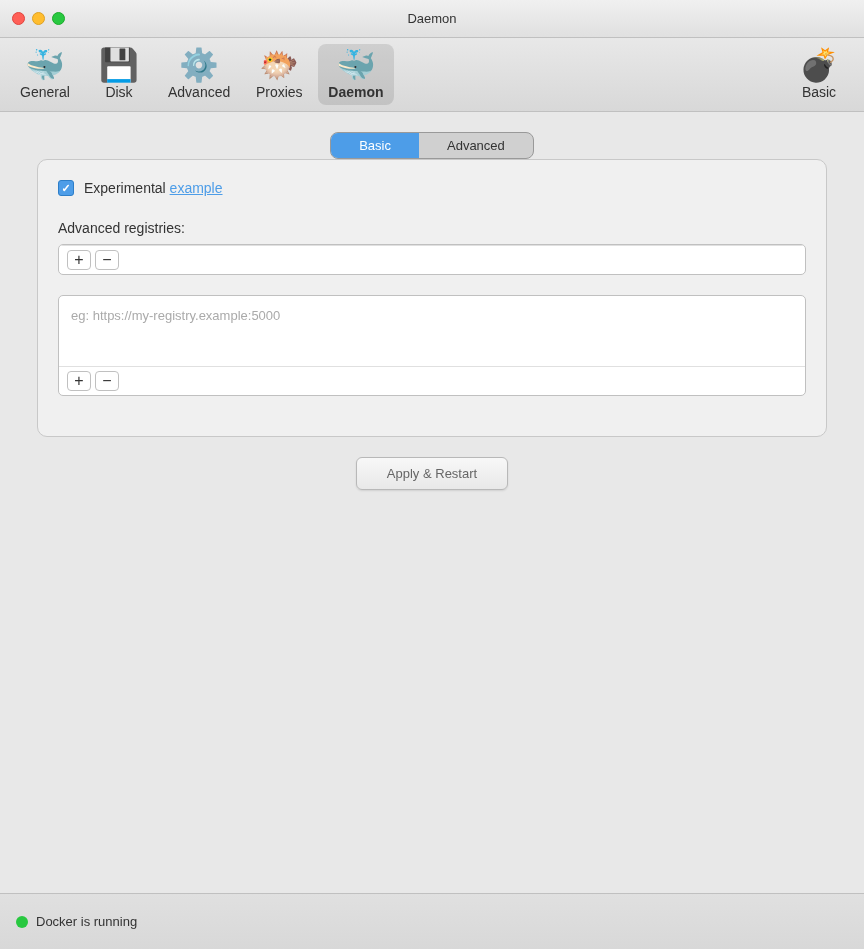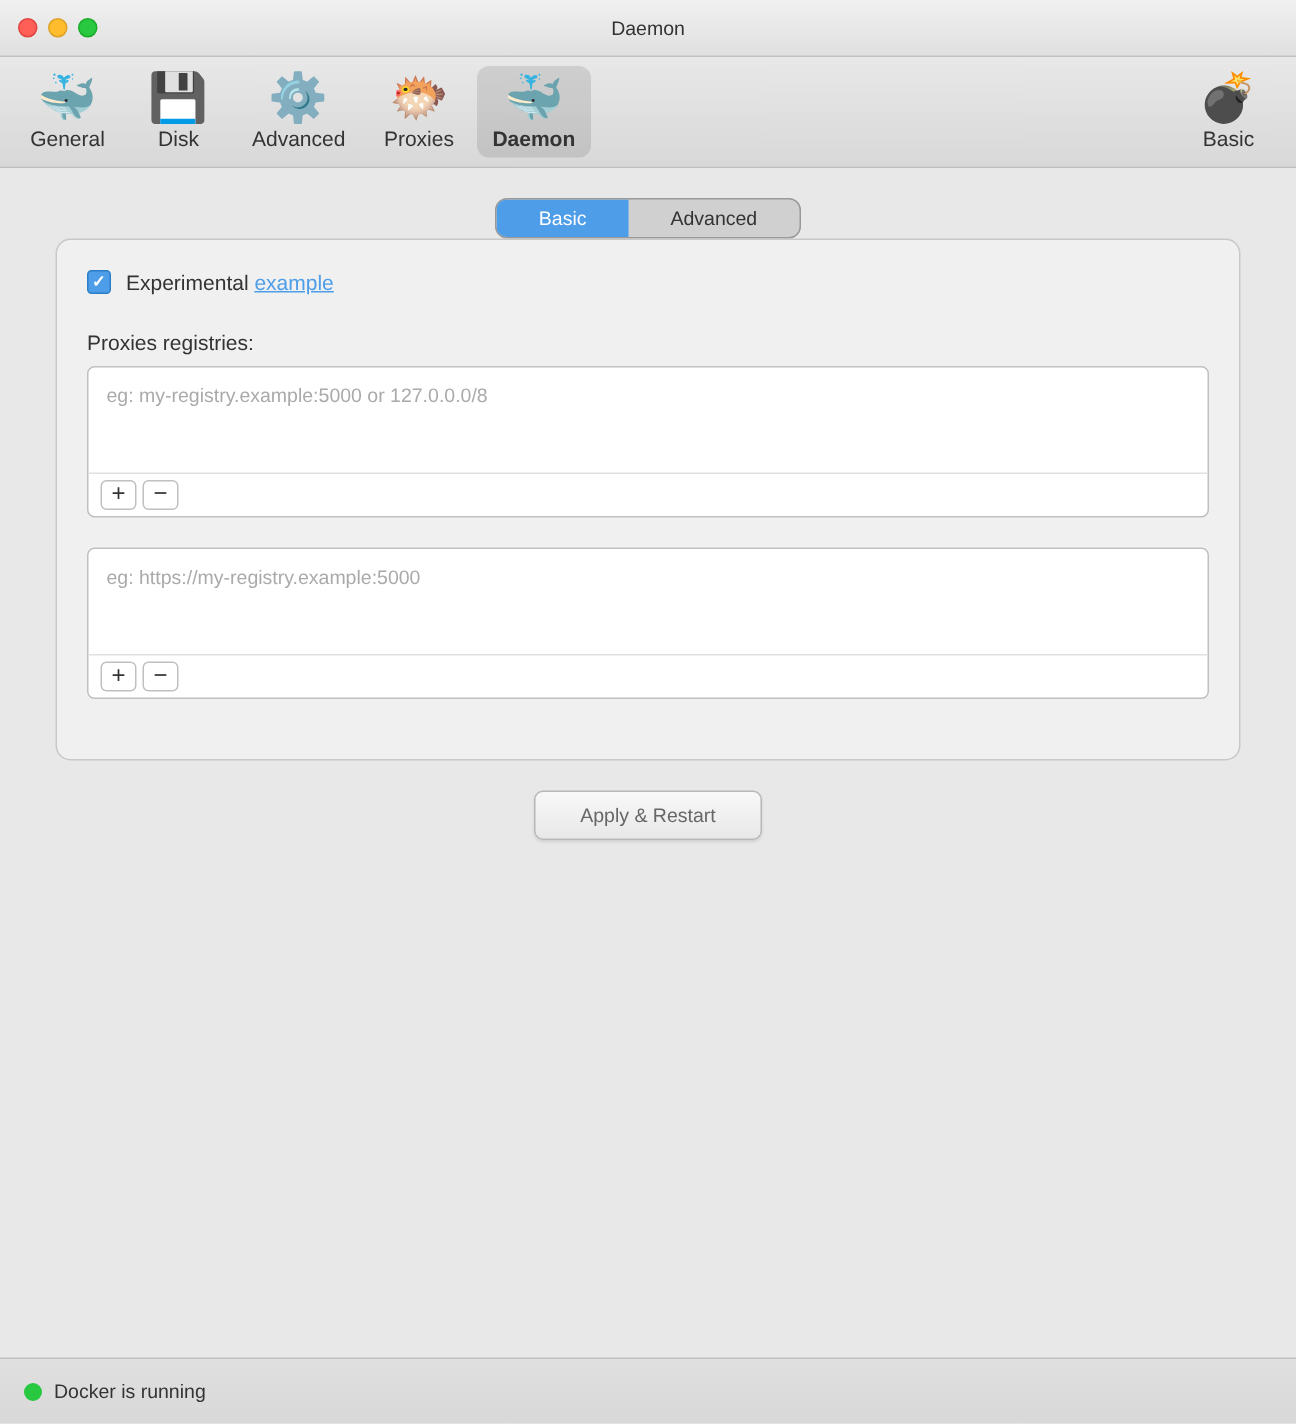--- a/index.html
+++ b/index.html
@@ -257,21 +257,21 @@
       color: #666;
       cursor: pointer;
       font-family: inherit;
       box-shadow: 0 1px 2px rgba(0,0,0,0.1);
     }
 
     
     .status-bar {
       background: linear-gradient(to bottom, #e0e0e0, #d8d8d8);
       border-top: 1px solid #c0c0c0;
-      height: 44px;
+      height: 56px;
       display: flex;
       align-items: center;
       padding: 0 16px;
       gap: 8px;
     }
 
     .status-dot {
       width: 12px;
       height: 12px;
       border-radius: 50%;
@@ -337,25 +337,22 @@
       <div class="checkbox">
         <span class="checkbox-check">✓</span>
       </div>
       <span class="checkbox-label">
         <span>Experimental</span>
         <span class="checkbox-link">example</span>
       </span>
     </div>
 
     <div class="registry-section">
-      <div class="section-label">Proxies registries:</div>
+      <div class="section-label">Advanced registries:</div>
       <div class="registry-box">
-        <div class="registry-input-area">
-          <span class="registry-placeholder">eg: my-registry.example:5000 or 127.0.0.0/8</span>
-        </div>
         <div class="registry-controls">
           <button class="reg-btn">+</button>
           <button class="reg-btn">−</button>
         </div>
       </div>
     </div>
 
     <div class="registry-section">
       <div class="registry-box">
         <div class="registry-input-area">

